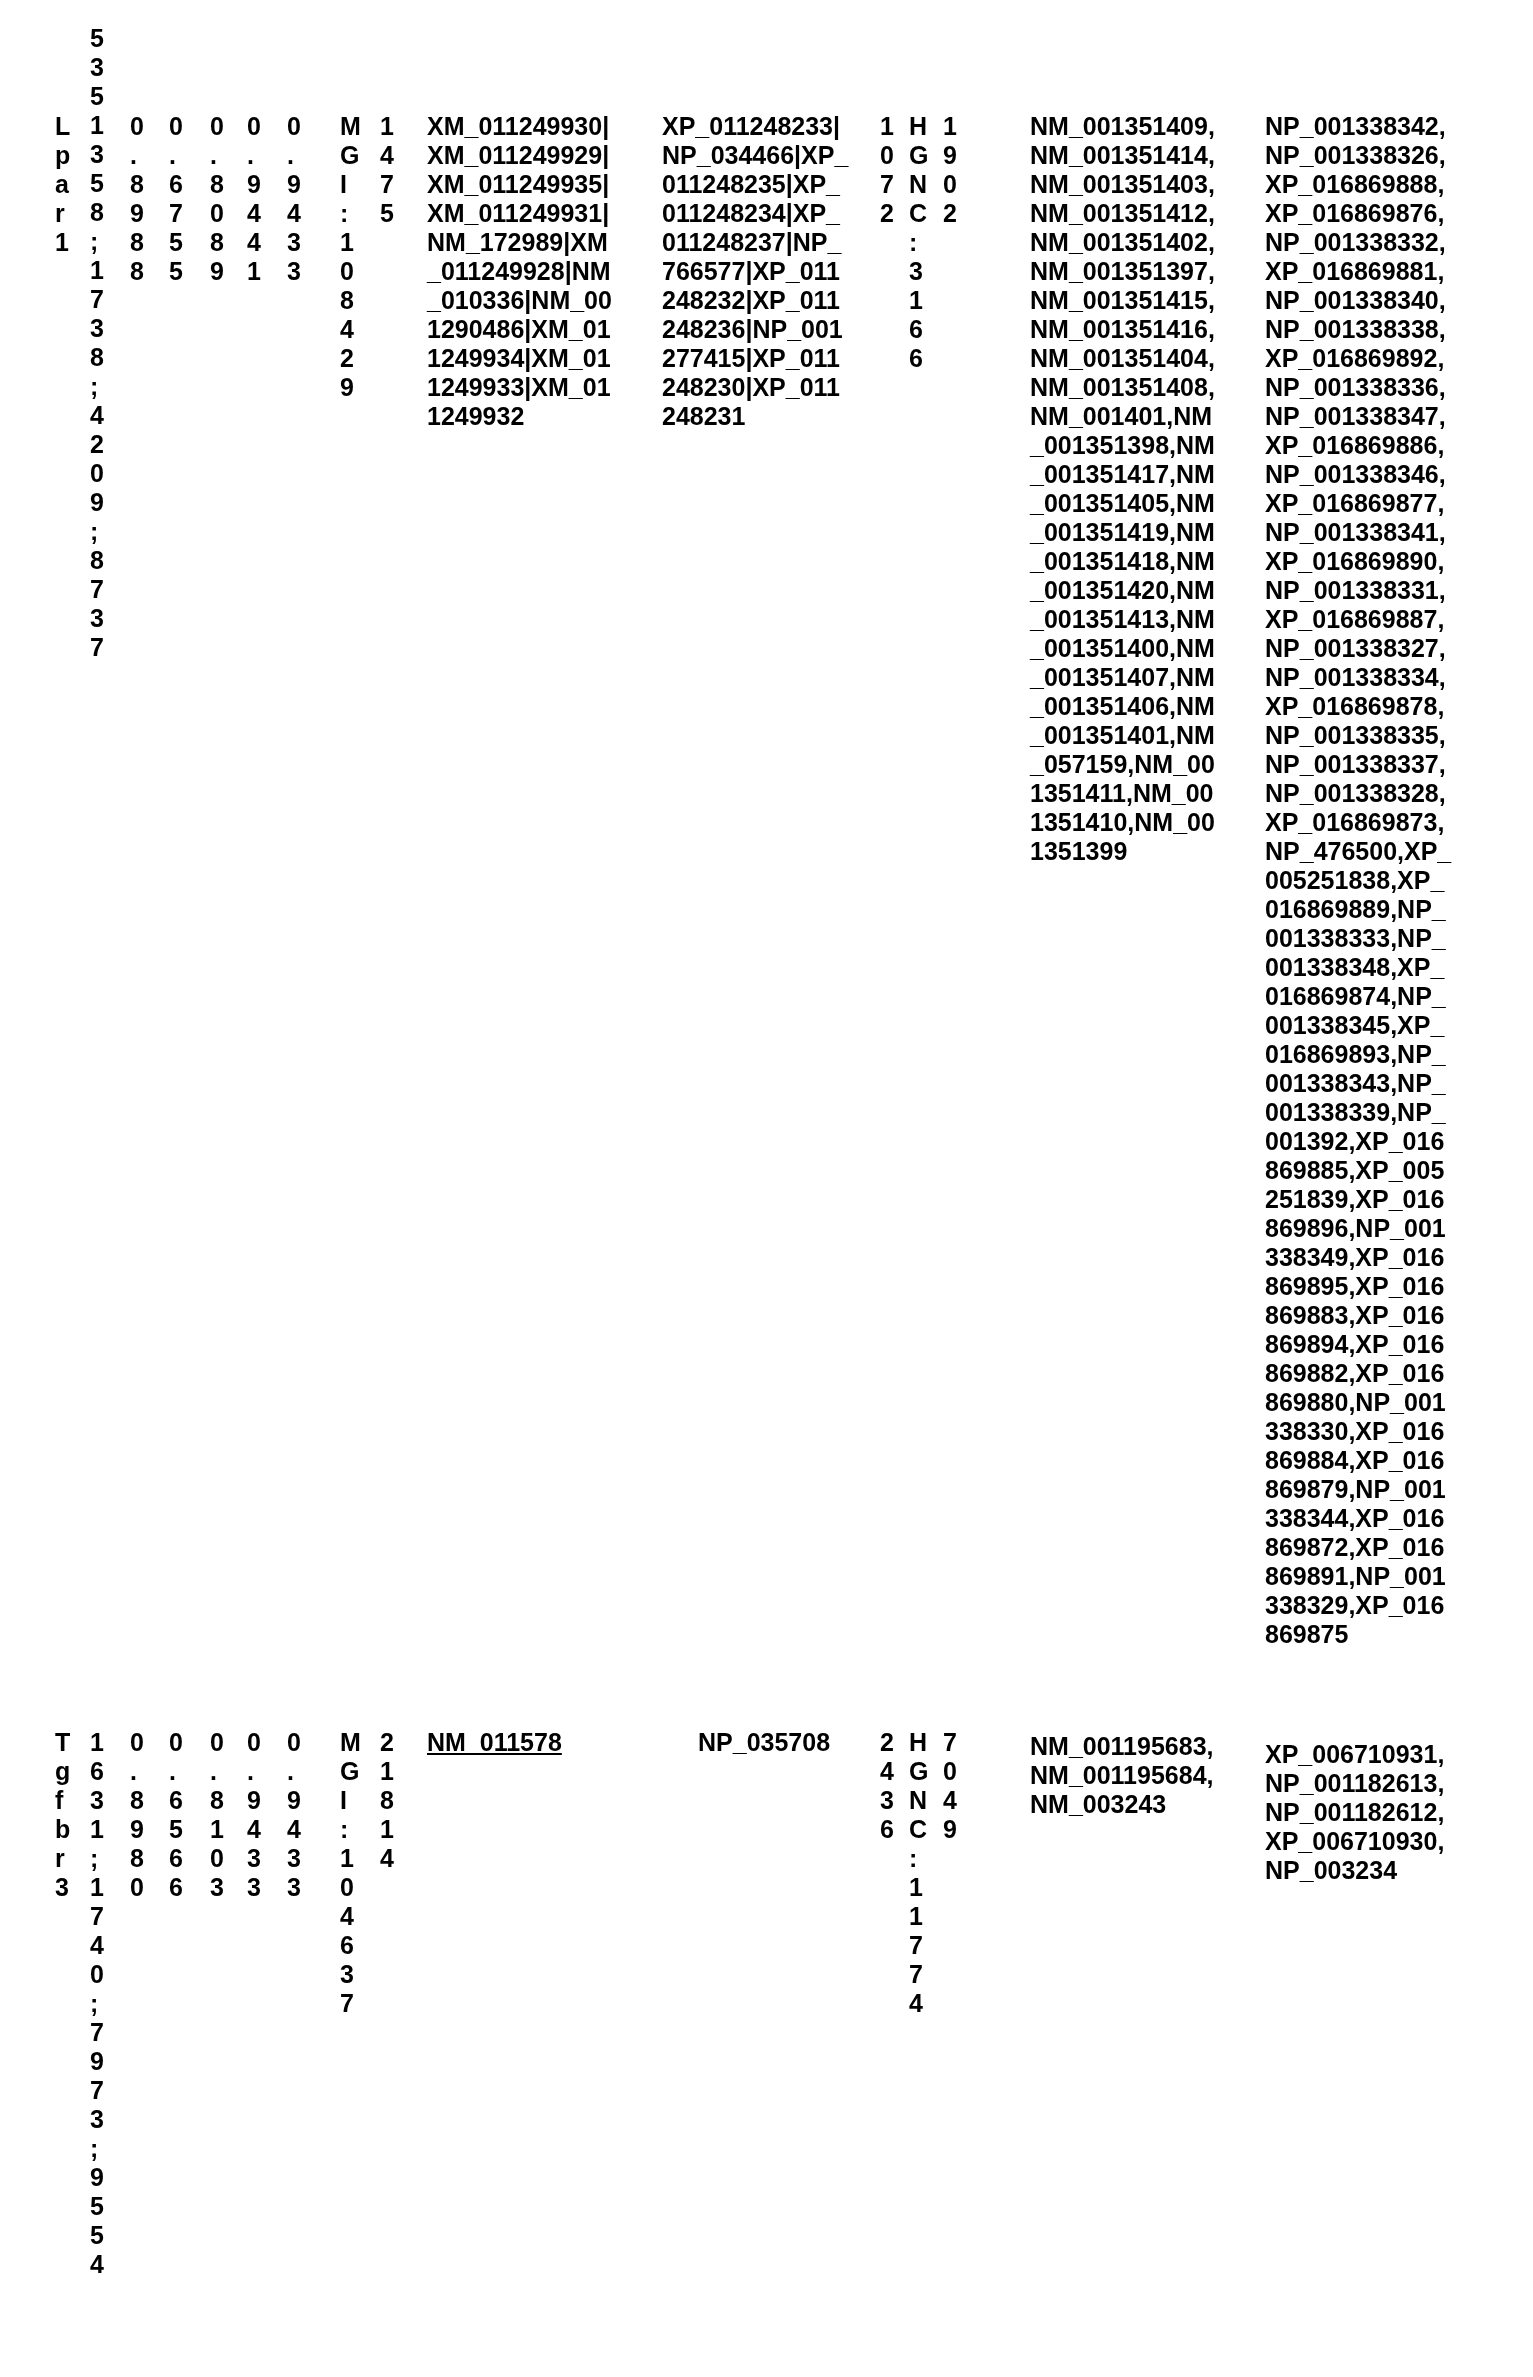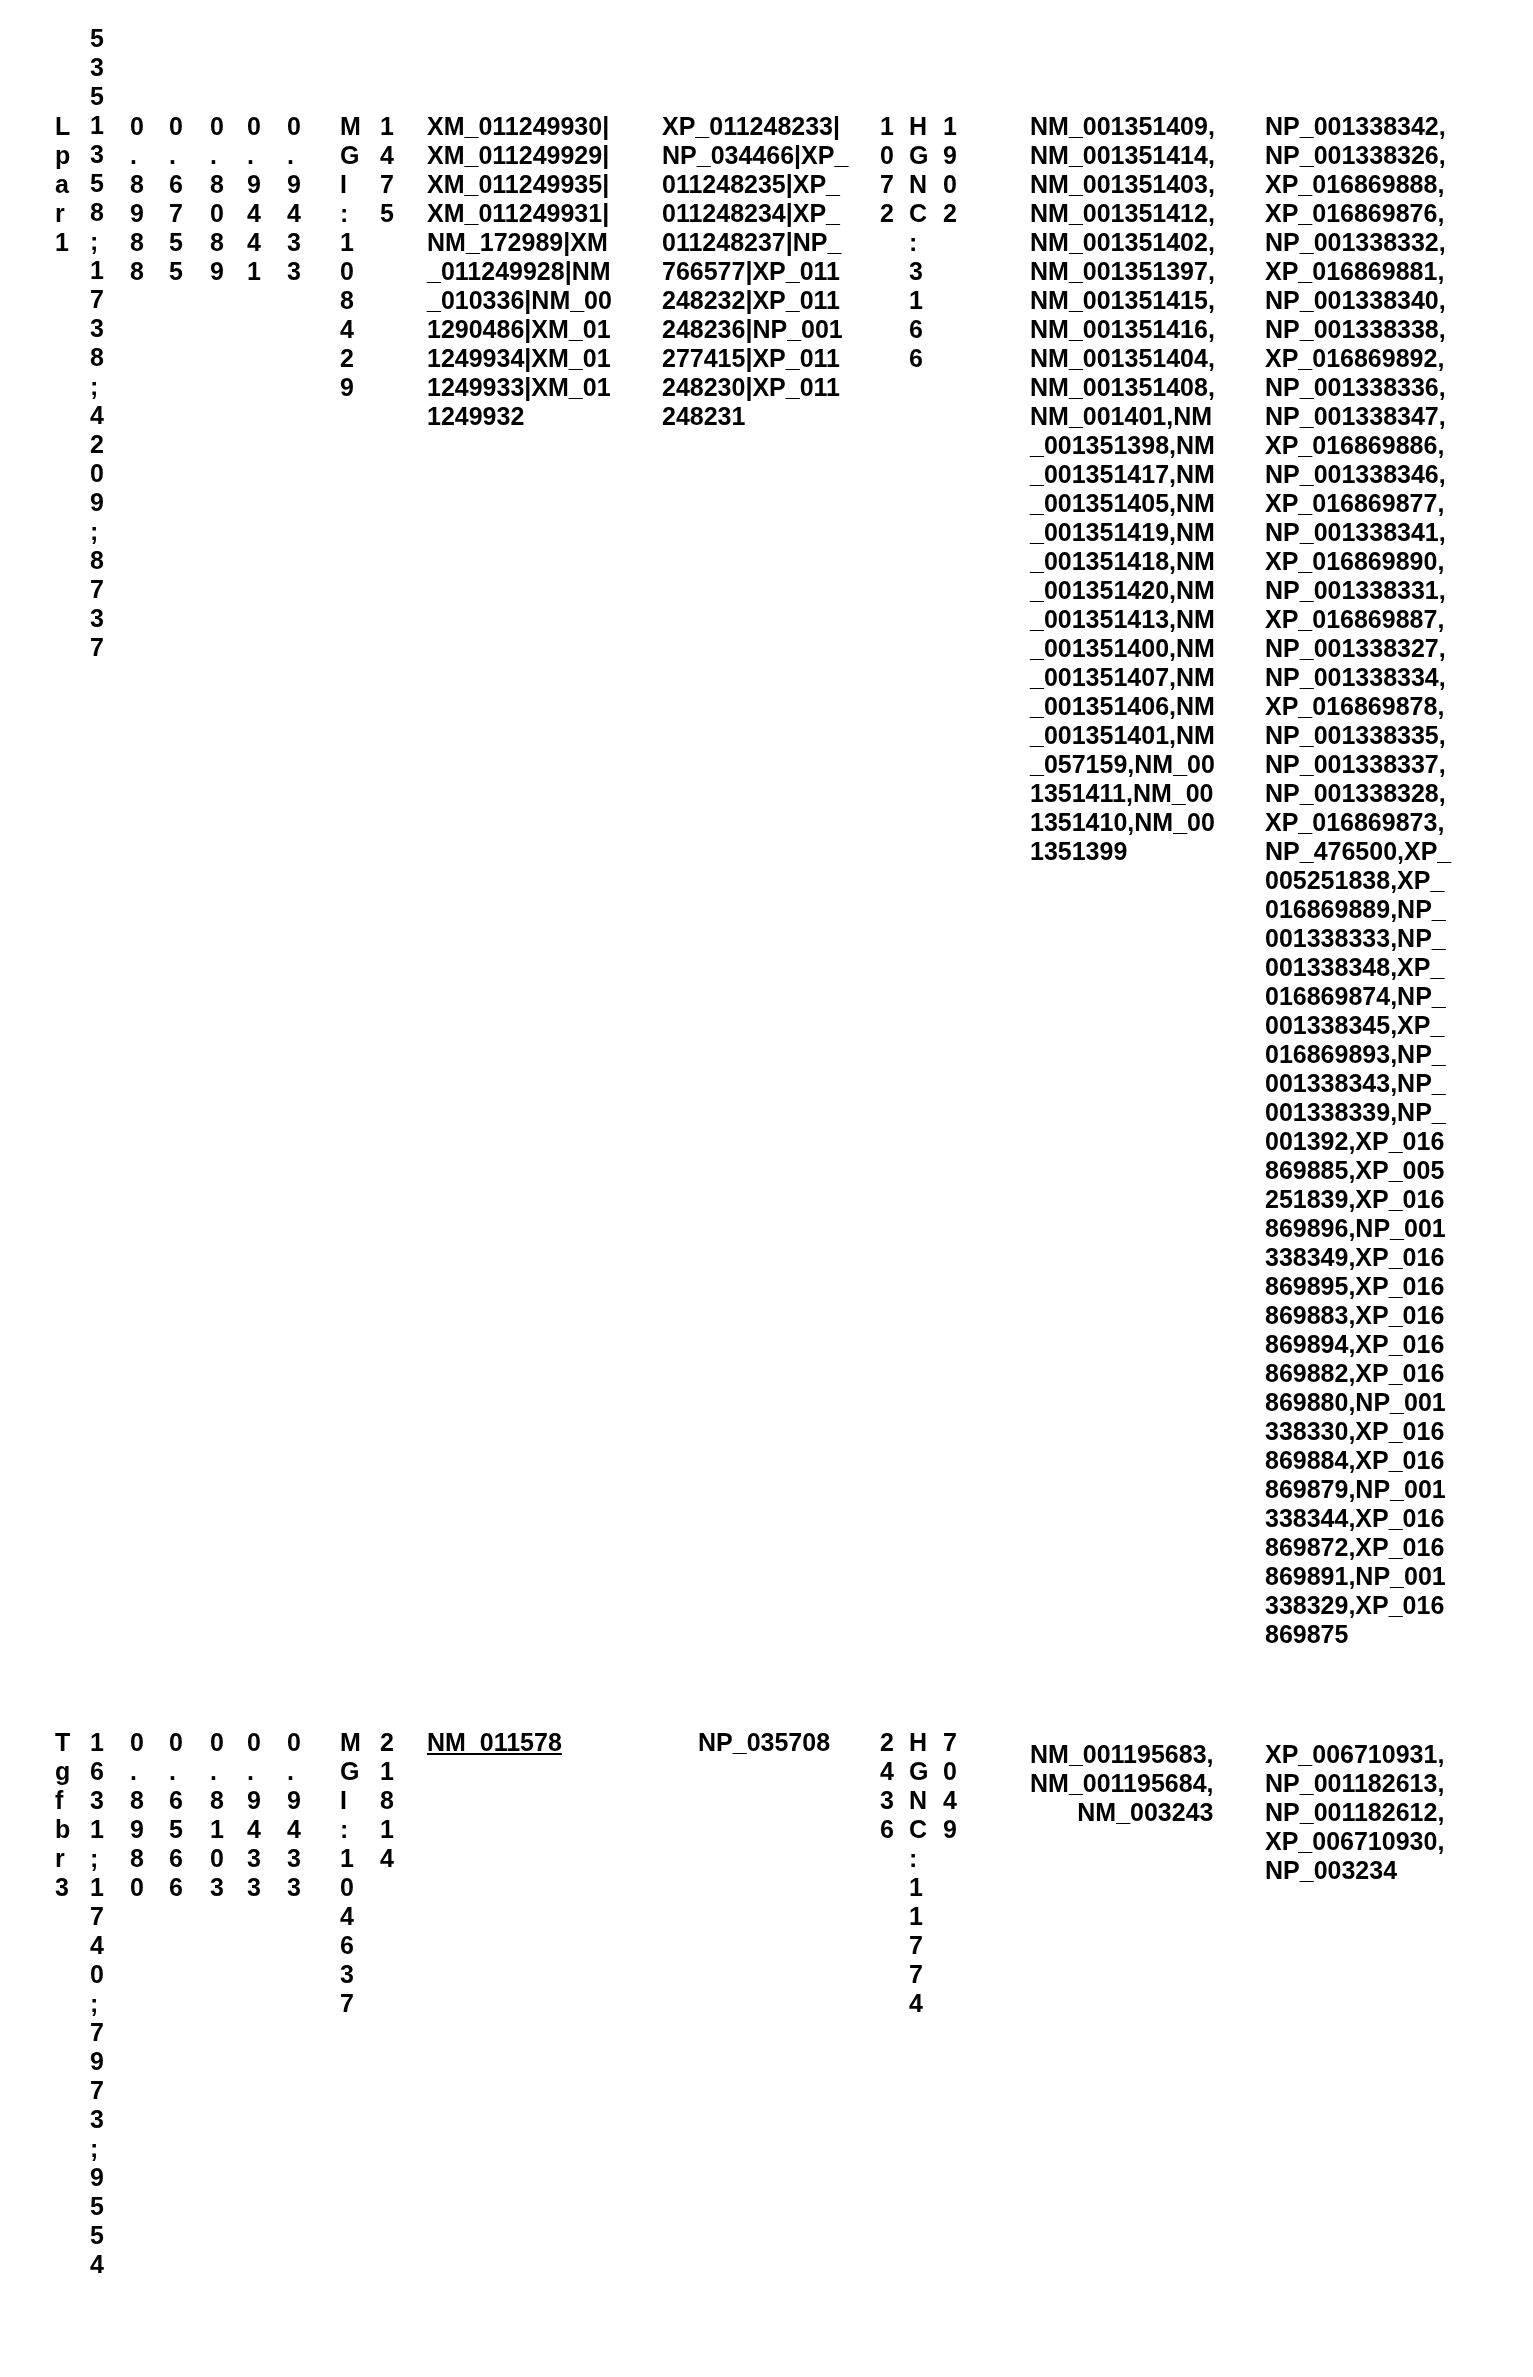--- a/index.html
+++ b/index.html
@@ -44,17 +44,17 @@
       <div class="cell" style="left: 210px; top: 0px;"><span class="line">0</span><span class="line">.</span><span class="line">8</span><span class="line">1</span><span class="line">0</span><span class="line">3</span></div>
       <div class="cell" style="left: 247px; top: 0px;"><span class="line">0</span><span class="line">.</span><span class="line">9</span><span class="line">4</span><span class="line">3</span><span class="line">3</span></div>
       <div class="cell" style="left: 287px; top: 0px;"><span class="line">0</span><span class="line">.</span><span class="line">9</span><span class="line">4</span><span class="line">3</span><span class="line">3</span></div>
       <div class="cell" style="left: 340px; top: 0px;"><span class="line">M</span><span class="line">G</span><span class="line">I</span><span class="line">:</span><span class="line">1</span><span class="line">0</span><span class="line">4</span><span class="line">6</span><span class="line">3</span><span class="line">7</span></div>
       <div class="cell" style="left: 380px; top: 0px;"><span class="line">2</span><span class="line">1</span><span class="line">8</span><span class="line">1</span><span class="line">4</span></div>
       <div class="cell" style="left: 427px; top: 0px; text-decoration: underline;"><span class="line">NM_011578</span></div>
       <div class="cell" style="left: 650px; top: 0px; margin-left: 48px;"><span class="line">NP_035708</span></div>
       <div class="cell" style="left: 880px; top: 0px;"><span class="line">2</span><span class="line">4</span><span class="line">3</span><span class="line">6</span></div>
       <div class="cell" style="left: 909px; top: 0px;"><span class="line">H</span><span class="line">G</span><span class="line">N</span><span class="line">C</span><span class="line">:</span><span class="line">1</span><span class="line">1</span><span class="line">7</span><span class="line">7</span><span class="line">4</span></div>
       <div class="cell" style="left: 943px; top: 0px;"><span class="line">7</span><span class="line">0</span><span class="line">4</span><span class="line">9</span></div>
-      <div class="cell" style="left: 1030px; top: 12px; text-align: right;"><span class="line">NM_001195683,</span><span class="line">NM_001195684,</span><span class="line">NM_003243</span></div>
+      <div class="cell" style="left: 1030px; top: 4px;"><span class="line">NM_001195683,</span><span class="line">NM_001195684,</span><span class="line">NM_003243</span></div>
       <div class="cell" style="left: 1265px; top: 12px;"><span class="line">XP_006710931,</span><span class="line">NP_001182613,</span><span class="line">NP_001182612,</span><span class="line">XP_006710930,</span><span class="line">NP_003234</span></div>
     </div>
 </div>
 
 
 </body></html>

